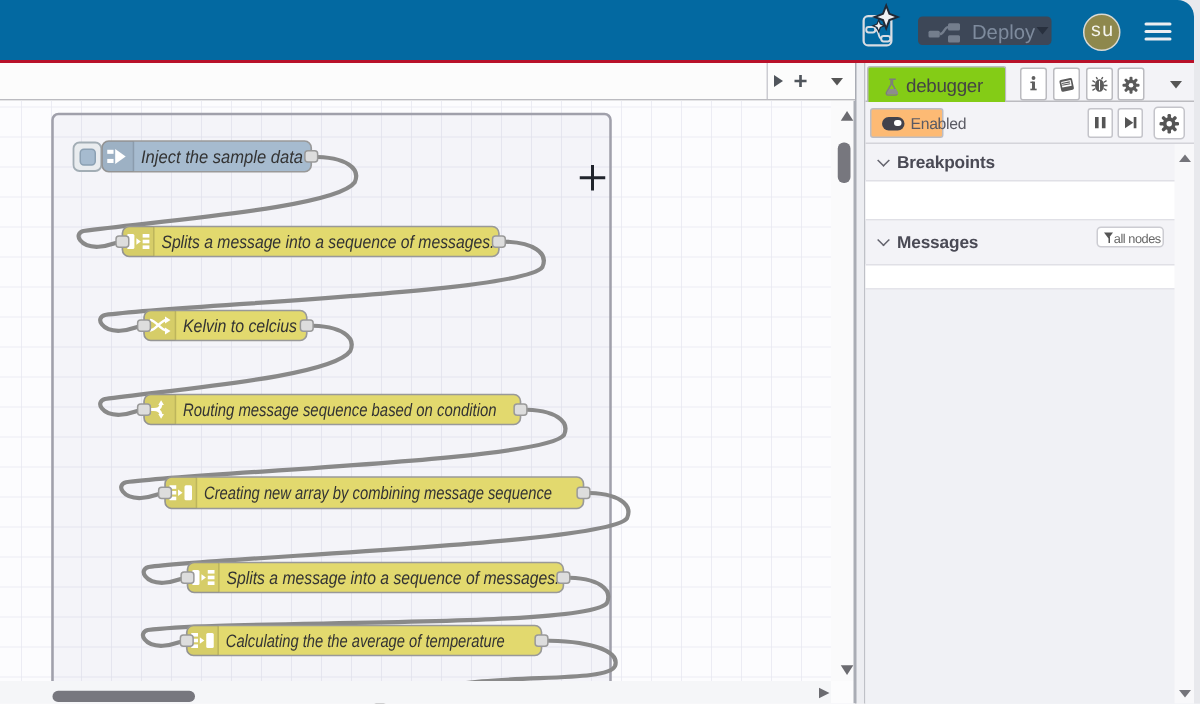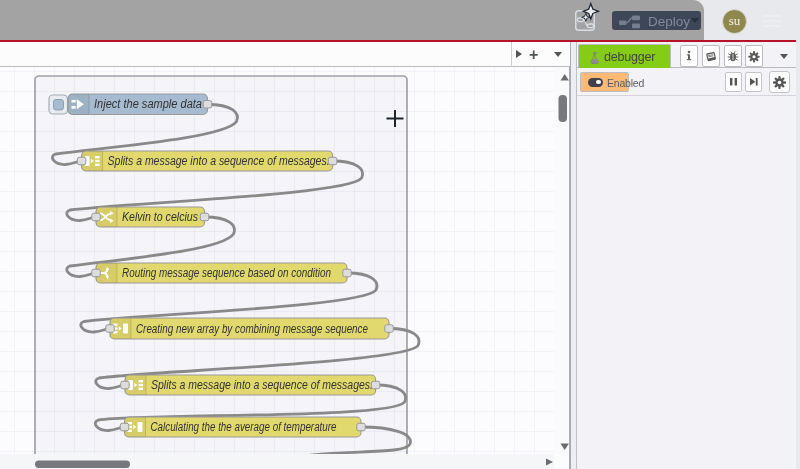--- a/index.html
+++ b/index.html
@@ -1,21 +1,21 @@
 <!DOCTYPE html>
 <html><head><meta charset="utf-8"><style>
 html,body{margin:0;padding:0}
 body{width:800px;height:469px;position:relative;font-family:"Liberation Sans",sans-serif;background:#e8e9ed;overflow:hidden}
-#header{position:absolute;left:0;top:0;width:704px;height:40px;background:#a3a3a3;border-top-right-radius:11px}
+#header{position:absolute;left:0;top:0;width:796px;height:40px;background:#0369a1;border-top-right-radius:11px}
 #redline{position:absolute;left:0;top:40px;width:796px;height:2px;background:#b8112a}
 
 #deploy{position:absolute;left:612px;top:11px;width:89px;height:19px;background:#3d4757;border-radius:3px;color:#7e8b9d;font-size:13.5px}
 #deploy .txt{position:absolute;left:36px;top:2.5px}
 #deploy .caret{position:absolute;left:79px;top:7px;width:0;height:0;border-left:4px solid transparent;border-right:4px solid transparent;border-top:5px solid #28303e}
-#avatar{position:absolute;left:722px;top:8.5px;width:25px;height:25px;border-radius:50%;background:#8e884d;border:1.5px solid #d9d9d3;box-sizing:border-box;color:#f4f4ee;font-size:13px;font-family:Liberation Serif, serif;text-align:center;line-height:21px}
+#avatar{position:absolute;left:722px;top:8.5px;width:25px;height:25px;border-radius:50%;background:#8e884d;border:1.5px solid #d9d9d3;box-sizing:border-box;color:#f4f4ee;font-size:13px;font-family:Liberation Mono, monospace;text-align:center;line-height:21px}
 #burger{position:absolute;left:763px;top:14.5px;width:17.5px}
 #burger div{height:2.4px;background:#eceef1;border-radius:1px;margin-bottom:2.9px}
 
 #canvaswrap{position:absolute;left:0;top:42px;width:570px;height:427px;background:#fcfcfd}
 #tabbar{position:absolute;left:0;top:0;width:570px;height:25px;background:#fcfcfc;border-bottom:1px solid #bbbbc0;box-sizing:border-box}
 #tabbar .sep{position:absolute;left:511px;top:0;width:1px;height:24px;background:#ccccd2}
 #tabbar .tri{position:absolute;left:515.5px;top:8px;width:0;height:0;border-top:4.8px solid transparent;border-bottom:4.8px solid transparent;border-left:6px solid #50555c}
 #tabbar .plus{position:absolute;left:529px;top:8px;width:11px;height:9px;color:#50555c;font-size:16px;font-weight:bold;line-height:9px}
 #tabbar .caret{position:absolute;left:554px;top:10px;width:0;height:0;border-left:4.5px solid transparent;border-right:4.5px solid transparent;border-top:5px solid #555}
 
@@ -319,14 +319,36 @@
                 <rect x="-1.15" y="-6.5" width="2.3" height="3" rx="0.9"></rect>
                 <rect x="-1.15" y="3.5" width="2.3" height="3" rx="0.9"></rect>
                 <rect x="-6.5" y="-1.15" width="3" height="2.3" rx="0.9"></rect>
                 <rect x="3.5" y="-1.15" width="3" height="2.3" rx="0.9"></rect>
               </g>
             </g>
             <circle cx="0" cy="0" r="1.8" fill="#fff"></circle>
           </g>
         </svg></div>
   </div>
+  <div id="sbcontent">
+    <div class="sechead" style="top:0">
+        <div class="chev"></div>
+        <div class="lbl">Breakpoints</div>
+      </div>
+    <div id="bpanel"></div>
+    <div class="sechead" id="msghead">
+        <div class="chev"></div>
+        <div class="lbl">Messages</div>
+      </div>
+    <div id="allnodes">
+        <div class="fun"></div>
+        <div class="fun2"></div>
+        <span class="t">all nodes</span>
+      </div>
+    <div id="mpanel1"></div>
+    <div id="mpanel2"></div>
+    <div id="sbgutter">
+        <div class="up"></div>
+        <div class="dn"></div>
+      </div>
+  </div>
 </div>
 <div id="rgutter"></div>
 
 </body></html>

